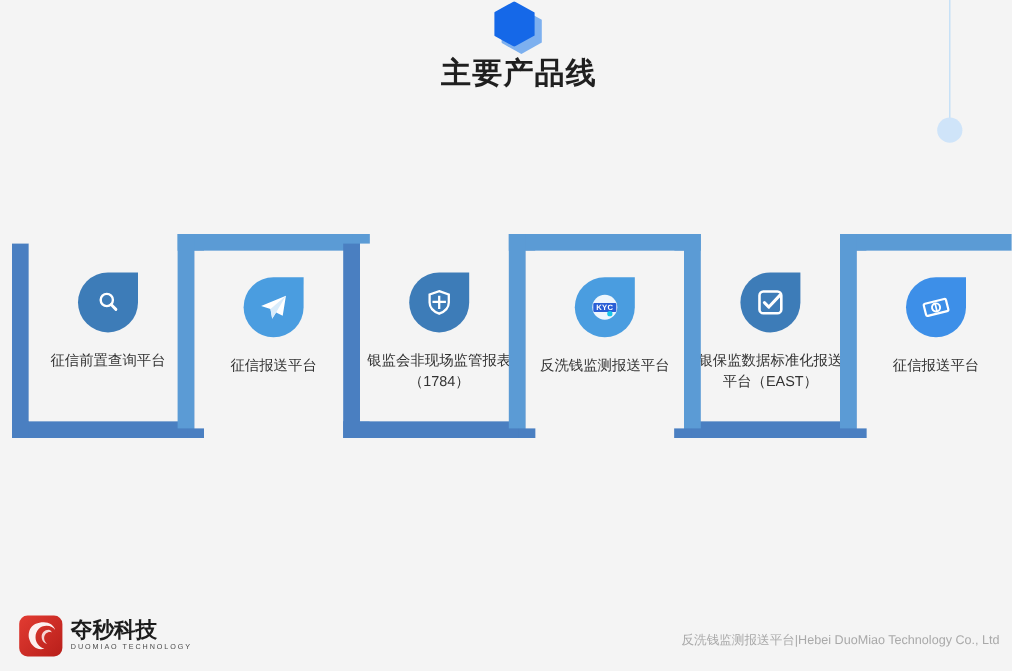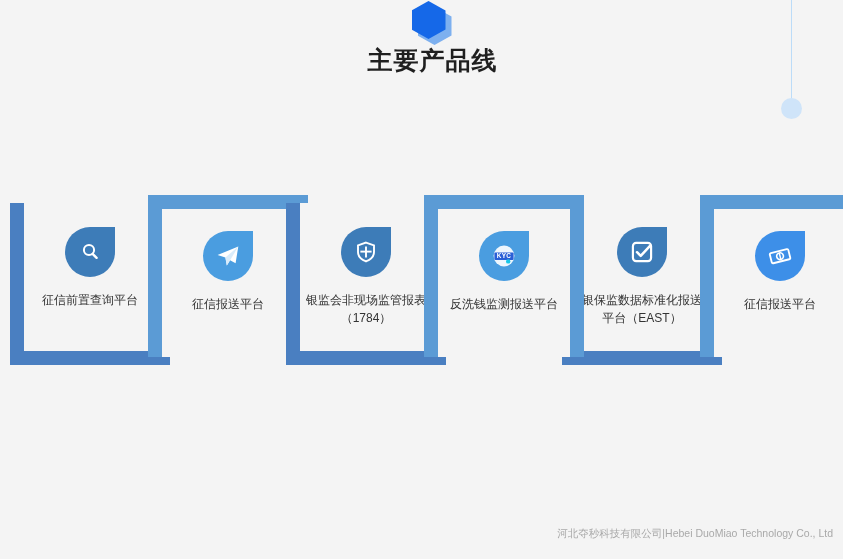--- a/index.html
+++ b/index.html
@@ -294,14 +294,30 @@
           </g>
         </svg>
       </div>
       <div class="step-label">征信报送平台</div>
     </div>
   </div>
 
 </div>
 
 <div class="footer">
-  <div class="footer-right">河北夺秒科技有限公司|Hebei DuoMiao Technology Co., Ltd</div>
+  <div class="logo">
+    <div class="logo-mark">
+      <svg class="swirl" viewBox="0 0 36 34">
+        <path d="M20.5 5.5 C10 5.5 6.5 13 8.5 20 C10.2 26 16 29.5 21 27.5
+                 C16.5 26.2 13.6 22.4 13.6 18 C13.6 12.4 17.4 8.4 22.8 8.4
+                 C26.2 8.4 28.6 9.8 30 12 C28.8 7.9 25.2 5.5 20.5 5.5 Z" fill="#ffffff" opacity="0.93"></path>
+        <path d="M24.5 11.8 C21.2 11.8 18.7 14.2 18.7 17.6 C18.7 20.6 20.6 23 23.3 23.6
+                 C20.4 21.6 19.9 17.4 22.3 15 C23.6 13.7 25.6 13.3 27.2 14
+                 C26.6 12.6 25.7 11.8 24.5 11.8 Z" fill="#ffffff" opacity="0.8"></path>
+      </svg>
+    </div>
+    <div class="logo-text">
+      <div class="logo-cn">夺秒科技</div>
+      <div class="logo-en">DUOMIAO TECHNOLOGY</div>
+    </div>
+  </div>
+  <div class="footer-right">反洗钱监测报送平台|Hebei DuoMiao Technology Co., Ltd</div>
 </div>
 
 </body></html>

